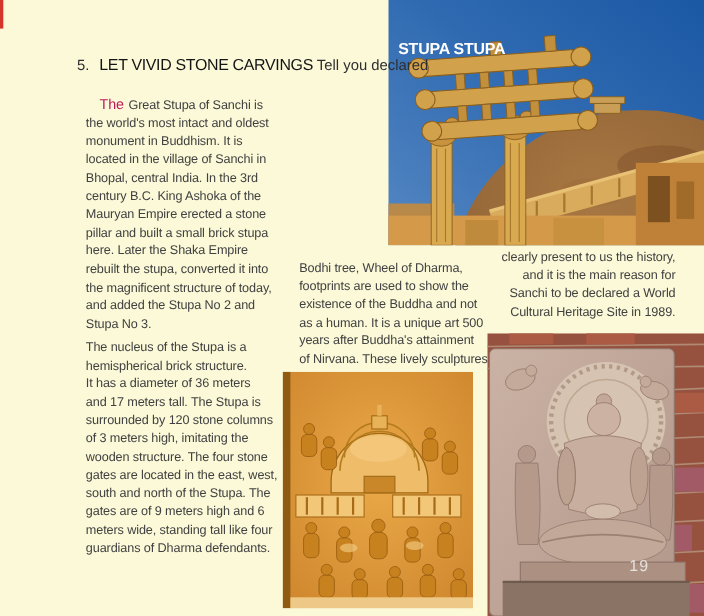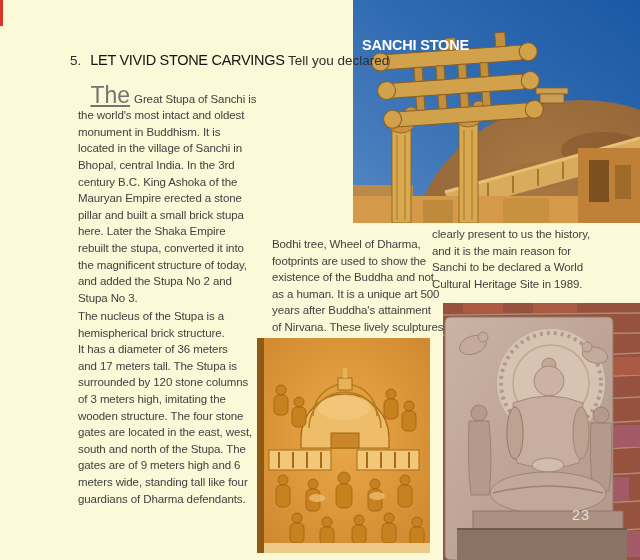--- a/index.html
+++ b/index.html
@@ -6,21 +6,21 @@
   #page{
     position:relative;width:640px;height:560px;overflow:hidden;
     background:#FBF9D8;
     font-family:"Liberation Sans", sans-serif;
   }
   .abs{position:absolute;}
   .body-text{
     font-size:11.5px;line-height:16.6px;letter-spacing:-0.1px;
     color:#414141;white-space:pre;
   }
-  .lead{font-size:23px;letter-spacing:0;margin-right:4px;color:#737373;text-decoration:underline;}
+  .lead{font-size:13px;letter-spacing:0;margin-right:4px;color:#be185d;}
   #title-row{
     left:55px;top:37px;font-size:13.5px;color:#2e2e2e;white-space:pre;
   }
   #title-row .t-num{margin-right:9px;}
   #title-row .t-main{font-weight:normal;color:#141414;font-size:14.5px;letter-spacing:-0.3px;}
   #title-highlight{
     left:362px;top:37px;font-weight:bold;font-size:14.5px;letter-spacing:-0.2px;color:#ffffff;white-space:pre;
   }
   #red-tab{left:0;top:0;width:3px;height:26px;background:#D6362A;}
   .photo{display:block;}
@@ -267,21 +267,21 @@
 
       <rect x="30" y="208" width="150" height="18" fill="#ac9183" stroke="#8d7468" stroke-width="1"></rect>
       <rect x="14" y="226" width="170" height="31" fill="#8a7265"></rect>
       <path d="M14 226 L184 226" stroke="#6f5a4e" stroke-width="2"></path>
     </svg>
   </div>
 
   <div id="title-row" class="abs">
     <span class="t-num">5.</span><span class="t-main">LET VIVID STONE CARVINGS</span><span> </span><span class="t-sub">Tell you declared</span>
   </div>
-  <div id="title-highlight" class="abs">SANCHI STONE</div>
+  <div id="title-highlight" class="abs">STUPA STUPA</div>
 
   <div class="abs body-text" style="left:78px;top:70px;">
     <span class="lead">The</span><span>Great Stupa of Sanchi is
 the world's most intact and oldest
 monument in Buddhism. It is
 located in the village of Sanchi in
 Bhopal, central India. In the 3rd
 century B.C. King Ashoka of the
 Mauryan Empire erected a stone
 pillar and built a small brick stupa
@@ -304,20 +304,20 @@
 meters wide, standing tall like four
 guardians of Dharma defendants.</div>
 
   <div class="abs body-text" style="left:272px;top:236px;">Bodhi tree, Wheel of Dharma,
 footprints are used to show the
 existence of the Buddha and not
 as a human. It is a unique art 500
 years after Buddha's attainment
 of Nirvana. These lively sculptures</div>
 
-  <div class="abs body-text" style="left:432px;top:226px;">clearly present to us the history,
+  <div class="abs body-text" style="left:456px;top:226px;text-align:right;">clearly present to us the history,
 and it is the main reason for
 Sanchi to be declared a World
 Cultural Heritage Site in 1989.</div>
 
-  <div id="page-num" class="abs">23</div>
+  <div id="page-num" class="abs">19</div>
 
 </div>
 
 </body></html>

